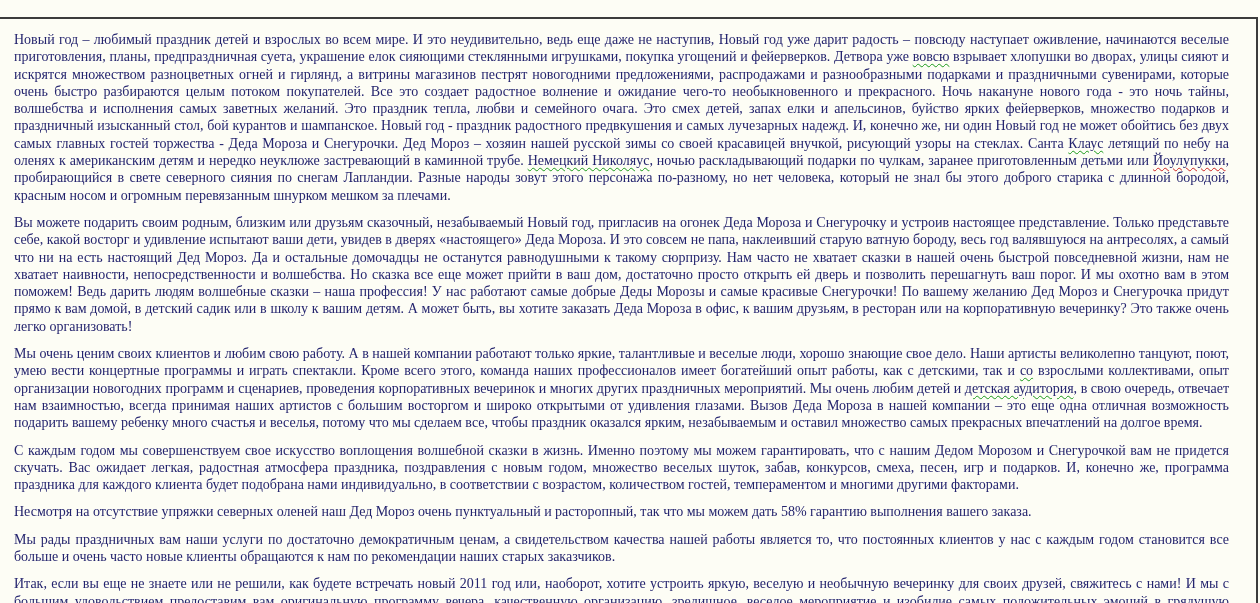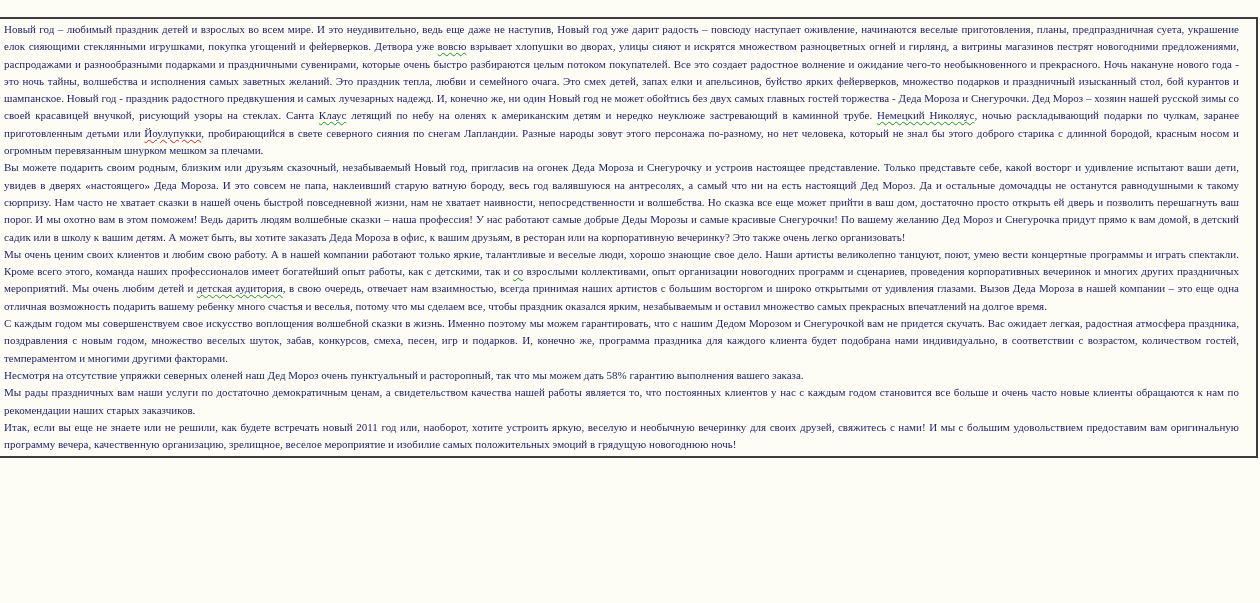--- a/index.html
+++ b/index.html
@@ -20,23 +20,23 @@
     position: absolute;
     top: 17px; left: 0;
     width: 1258px;
     border-top: 2px solid var(--frame);
     border-right: 2px solid var(--frame);
     border-bottom: 2px solid var(--frame);
     padding: 2px 17px 3px 4px;
     background: transparent;
   }
   .document-text p {
-    margin: 0; padding: 0;
+    margin: 10px; padding: 0;
     font-family: "Liberation Serif", "DejaVu Serif", serif;
-    font-size: 11px;
+    font-size: 14px;
     line-height: 17.3px;
     color: var(--ink);
     text-align: justify;
     text-justify: inter-word;
   }
   .sq-green {
     text-decoration: underline;
     text-decoration-style: wavy;
     text-decoration-color: var(--sq-green);
     text-decoration-thickness: 1px;

